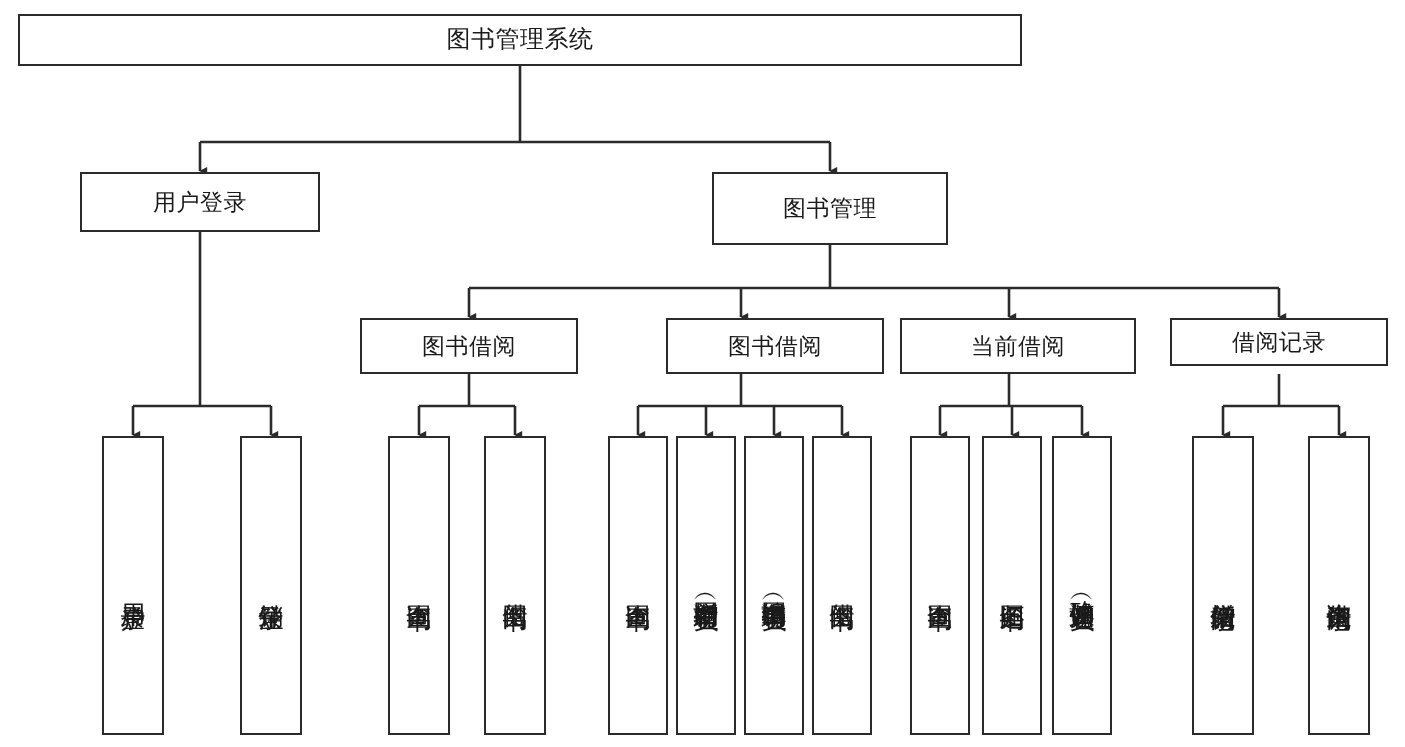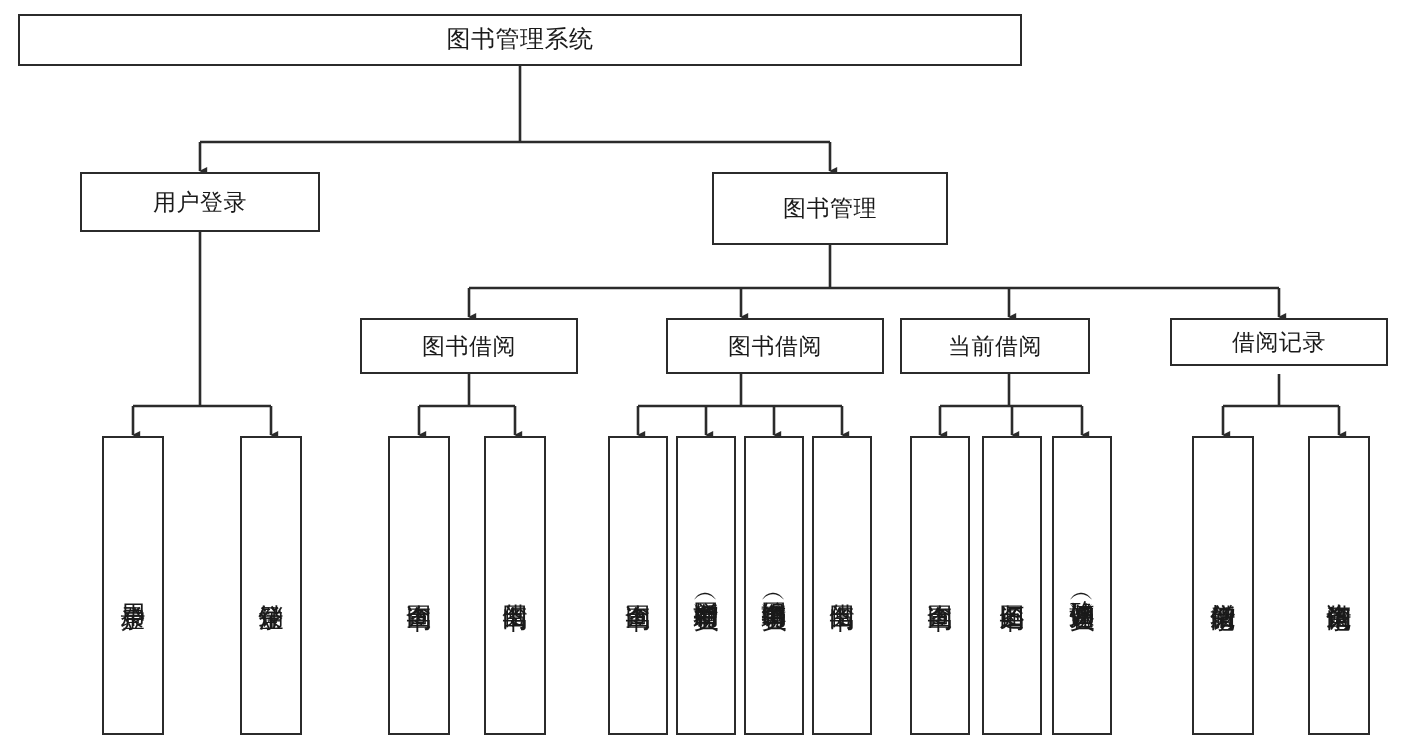--- a/index.html
+++ b/index.html
@@ -122,21 +122,21 @@
       </div>
       <div class="node-box level1" style="left: 712px; top: 172px; width: 236px; height: 73px;">
         <span class="node-label-h">图书管理</span>
       </div>
       <div class="node-box level2" style="left: 360px; top: 318px; width: 218px; height: 56px;">
         <span class="node-label-h">图书借阅</span>
       </div>
       <div class="node-box level2" style="left: 632px; top: 318px; width: 218px; height: 56px; margin-left: 34px;">
         <span class="node-label-h">图书借阅</span>
       </div>
-      <div class="node-box level2" style="left: 900px; top: 318px; width: 190px; height: 56px;">
+      <div class="node-box level2" style="left: 900px; top: 318px; width: 236px; height: 56px;">
         <span class="node-label-h">当前借阅</span>
       </div>
       <div class="node-box level2" style="left: 1170px; top: 318px; width: 218px; height: 48px;">
         <span class="node-label-h">借阅记录</span>
       </div>
       <div class="node-box leaf" style="left: 102px; top: 436px; width: 62px; height: 299px;">
         <span class="node-label-v">用户登录</span>
       </div>
       <div class="node-box leaf" style="left: 240px; top: 436px; width: 62px; height: 299px;">
         <span class="node-label-v">注销登录</span>

